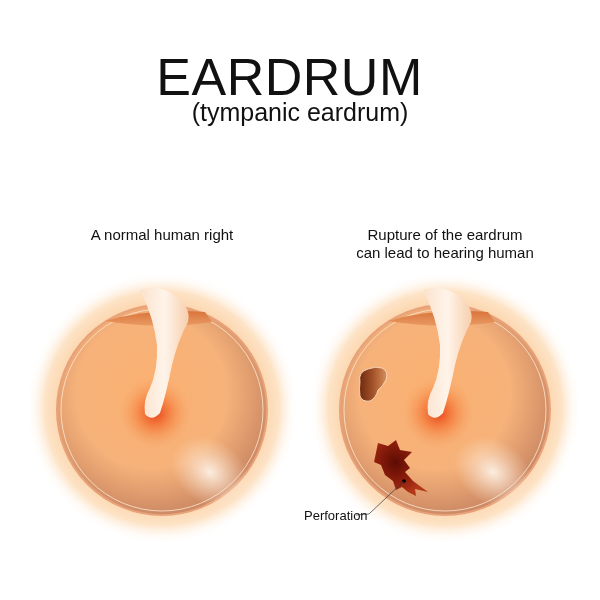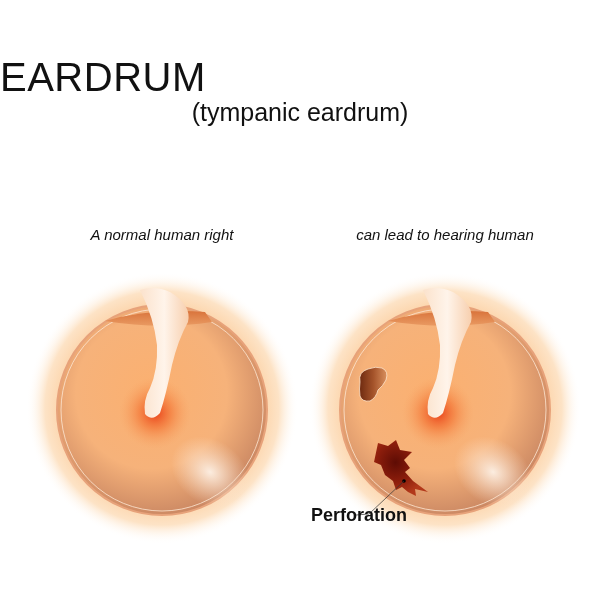--- a/index.html
+++ b/index.html
@@ -1,34 +1,35 @@
 <!DOCTYPE html>
 <html><head>
 <meta charset="utf-8">
 <style>
   html,body{margin:0;padding:0;background:#ffffff;}
   body{width:600px;height:600px;position:relative;overflow:hidden;font-family:"Liberation Sans", sans-serif;color:#111;}
-  .title{position:absolute;left:0;width:579px;top:56px;text-align:left;font-size:40px;line-height:42px;letter-spacing:0.5px;}
+  .title{position:absolute;left:0;width:579px;top:56px;text-align:center;font-size:52px;line-height:42px;letter-spacing:0.5px;}
   .subtitle{position:absolute;left:0;width:600px;top:98px;text-align:center;font-size:25px;line-height:28px;}
-  .caption{position:absolute;top:226px;text-align:center;font-size:15px;line-height:18px;font-style:italic;}
+  .caption{position:absolute;top:226px;text-align:center;font-size:15px;line-height:18px;}
   .cap-left{left:62px;width:200px;}
   .cap-right{left:345px;width:200px;}
   svg.fig{position:absolute;left:0;top:0;}
-  .perf-label{position:absolute;left:311px;top:508px;font-size:18px;line-height:15px;font-weight:bold;}
+  .perf-label{position:absolute;left:304px;top:508px;font-size:13px;line-height:15px;}
 </style>
 </head>
 <body>
 
 <div class="title">EARDRUM</div>
 <div class="subtitle">(tympanic eardrum)</div>
 
 <div class="caption cap-left">
   <div>A normal human right</div>
 </div>
 <div class="caption cap-right">
+  <div>Rupture of the eardrum</div>
   <div>can lead to hearing human</div>
 </div>
 
 <svg class="fig" width="600" height="600" viewBox="0 0 600 600">
   <defs>
     <radialGradient id="halo" cx="50%" cy="50%" r="50%">
       <stop offset="0.72" stop-color="#fcd2a6"></stop>
       <stop offset="0.86" stop-color="#fde3c6"></stop>
       <stop offset="1" stop-color="#ffffff" stop-opacity="0"></stop>
     </radialGradient>

